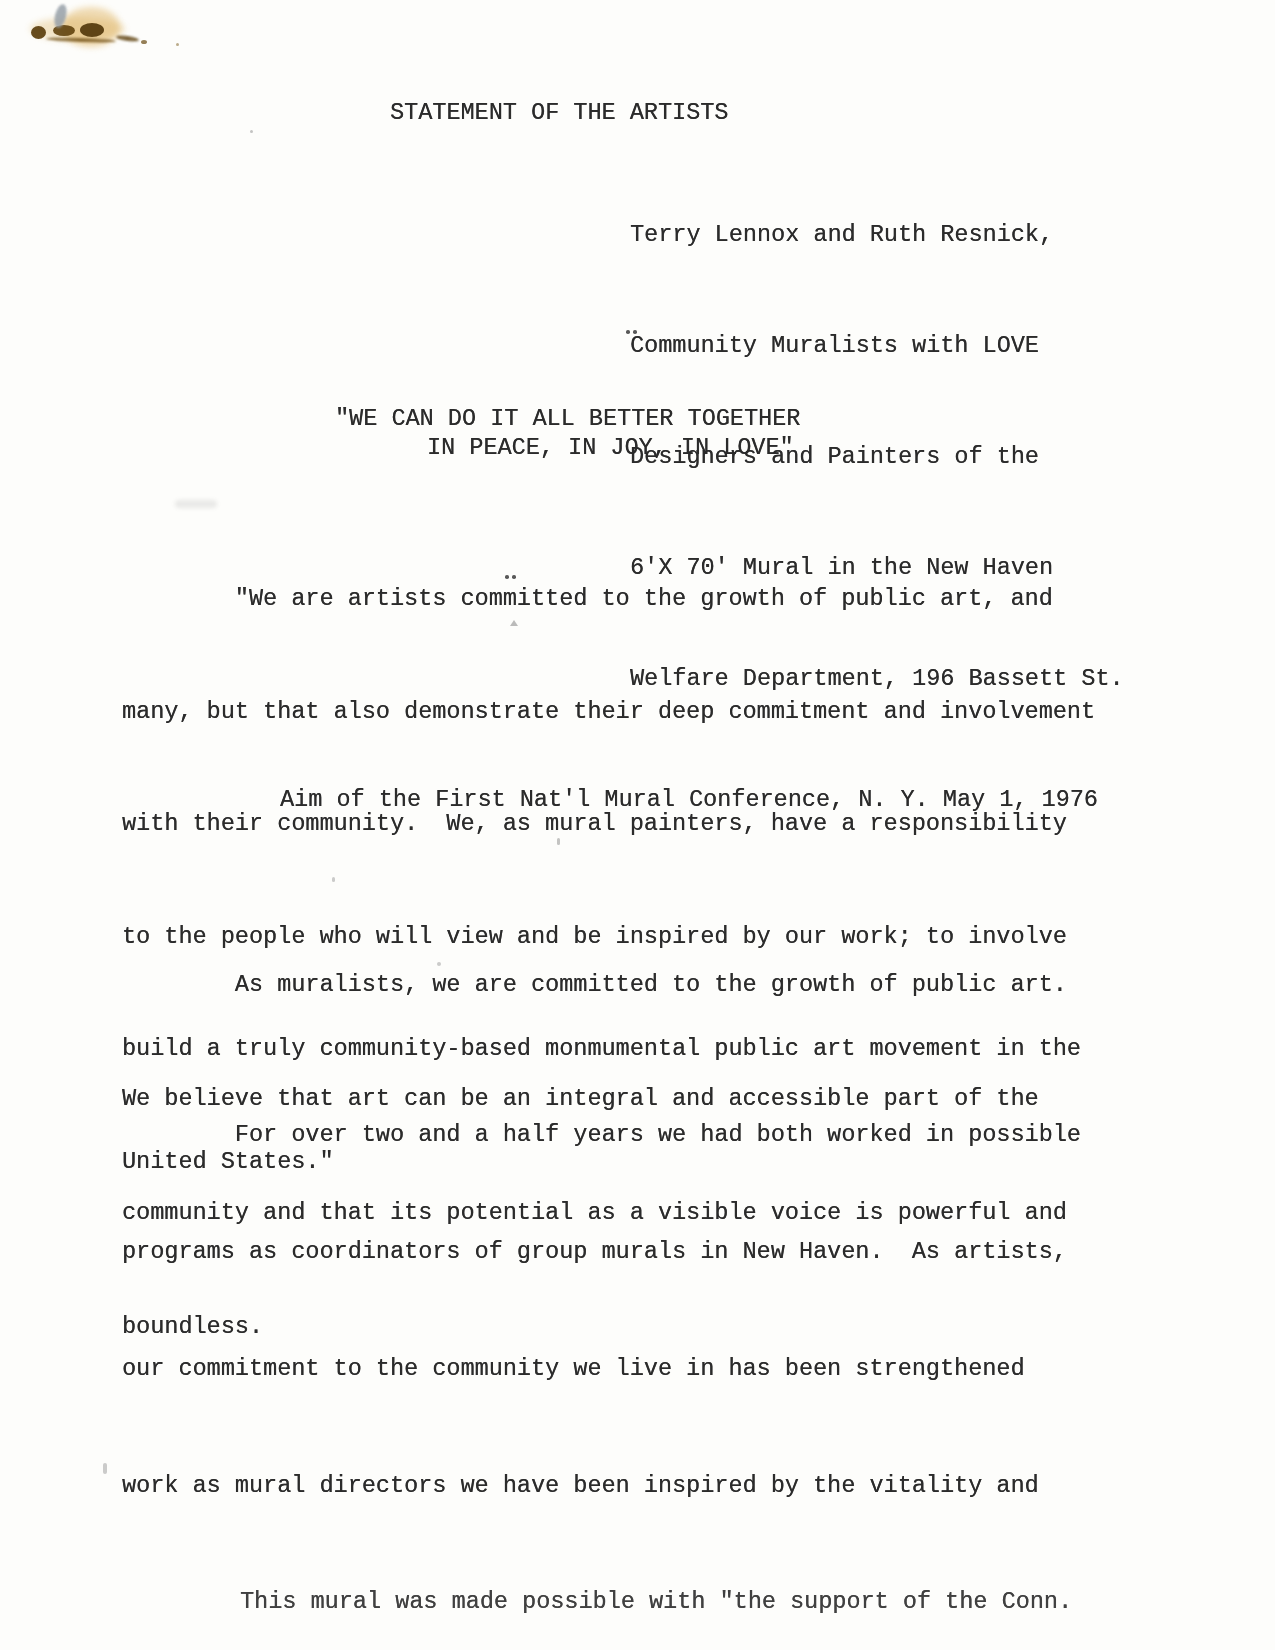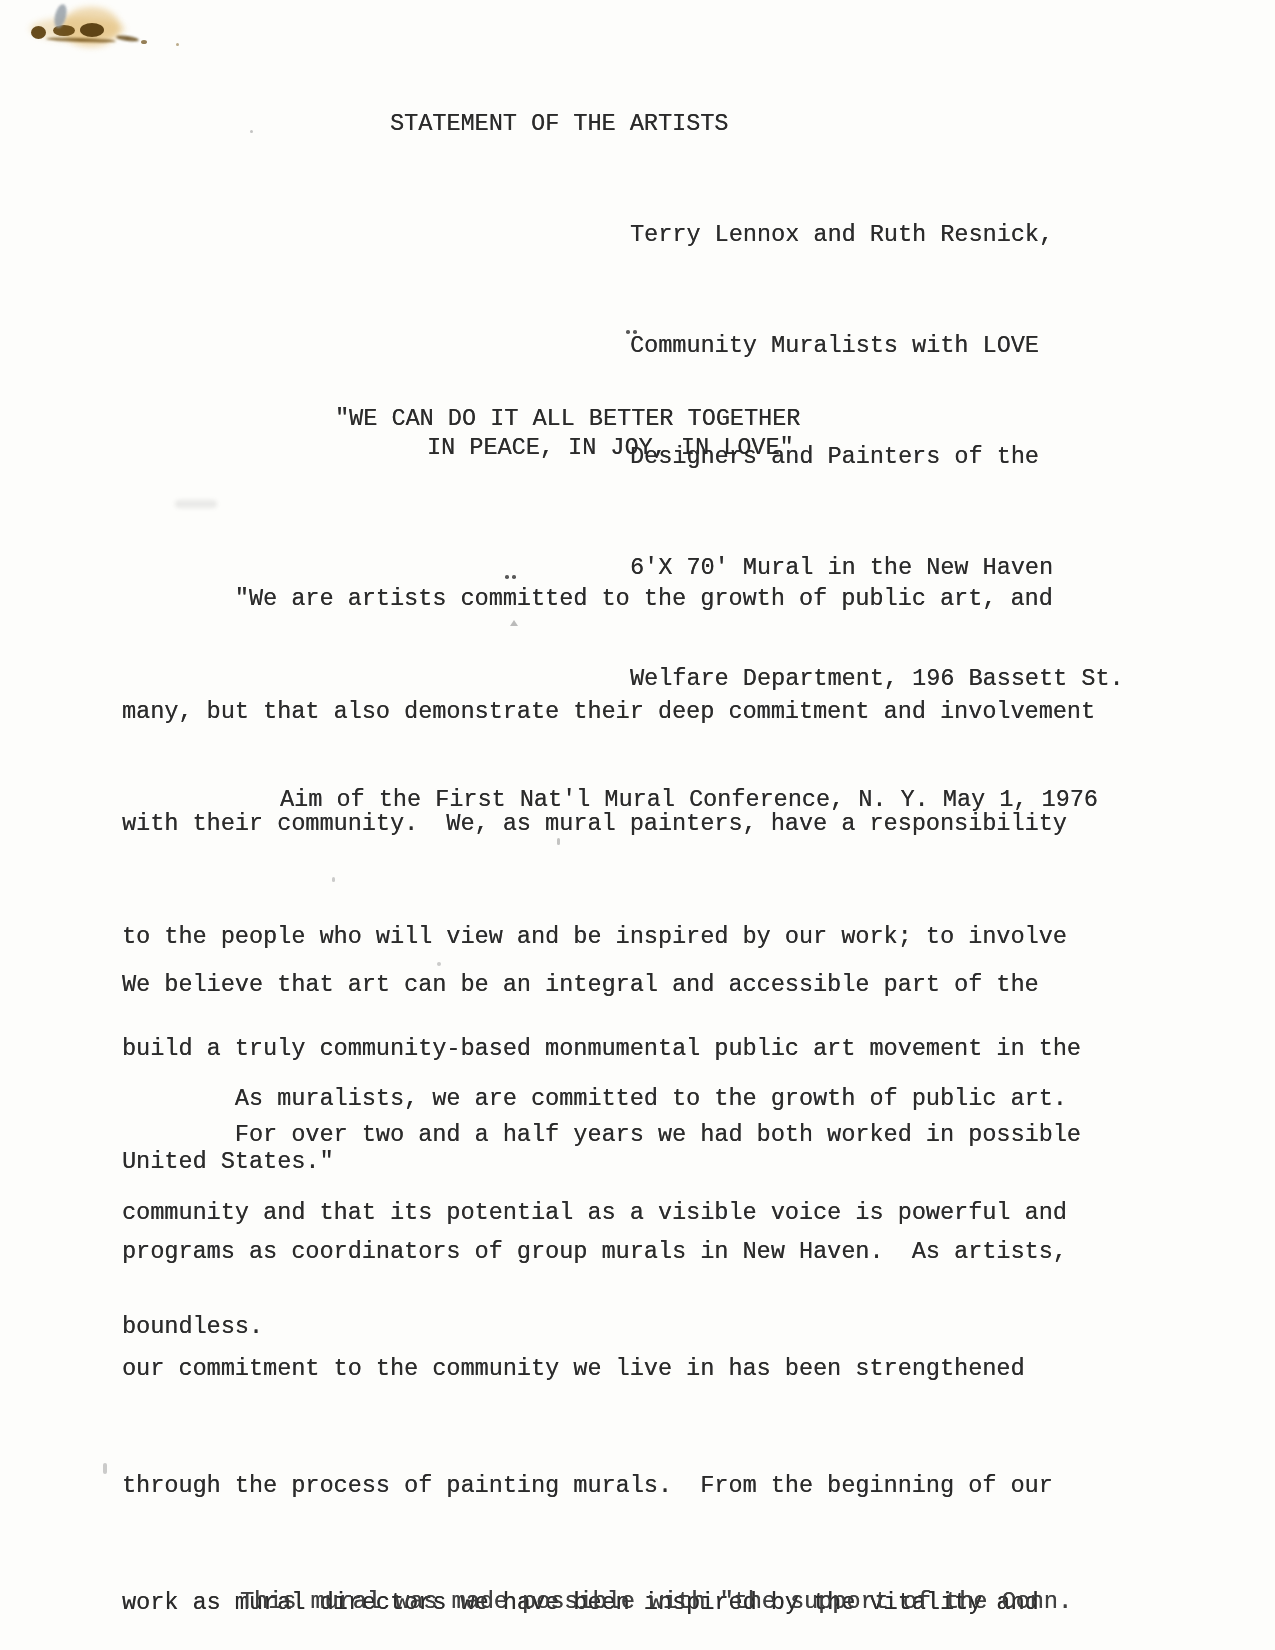--- a/index.html
+++ b/index.html
@@ -58,21 +58,21 @@
     <div class="blob1"></div>
     <div class="blob2"></div>
     <div class="blob3"></div>
     <div class="gray-streak"></div>
     <div class="dash1"></div>
     <div class="dash2"></div>
     <div class="speck1"></div>
     <div class="speck2"></div>
   </div>
 
-  <div class="abs single" style="left:390px; top:99px;margin-top:11px;">STATEMENT OF THE ARTISTS</div>
+  <div class="abs single" style="left:390px; top:99px;">STATEMENT OF THE ARTISTS</div>
 
   <div class="block attr-block" style="left:588px; top:142px;margin-left:42px;">
     <div>Terry Lennox and Ruth Resnick,</div>
     <div>Community Muralists with LOVE</div>
     <div>Designers and Painters of the</div>
     <div>6'X 70' Mural in the New Haven</div>
     <div>Welfare Department, 196 Bassett St.</div>
   </div>
 
   <div class="dotpair" style="left:626px; top:330px;">
@@ -102,31 +102,30 @@
 
   <div class="abs single" style="left:280px; top:786px;">Aim of the First Nat'l Mural Conference, N. Y. May 1, 1976</div>
 
   <div class="mark" style="left:557px; top:838px; width:3px; height:7px; opacity:.35; border-radius:2px;"></div>
   <div class="mark" style="left:332px; top:877px; width:3px; height:5px; opacity:.3; border-radius:2px;"></div>
   <div class="mark" style="left:437px; top:962px; width:4px; height:4px; opacity:.3; border-radius:50%;"></div>
   <div class="mark" style="left:250px; top:130px; width:3px; height:3px; opacity:.35; border-radius:50%;"></div>
   <div class="mark" style="left:103px; top:1463px; width:4px; height:11px; opacity:.3; border-radius:2px;"></div>
 
   <div class="block body2-block" style="left:122px; top:890px;">
+    <div>        As muralists, we are committed to the growth of public art.</div>
     <div>We believe that art can be an integral and accessible part of the</div>
-    <div>        As muralists, we are committed to the growth of public art.</div>
     <div>community and that its potential as a visible voice is powerful and</div>
     <div>boundless.</div>
   </div>
 
   <div class="block body3-block" style="left:122px; top:1037px;">
     <div>        For over two and a half years we had both worked in possible</div>
     <div>programs as coordinators of group murals in New Haven.  As artists,</div>
     <div>our commitment to the community we live in has been strengthened</div>
-    <div>through the process of painting murals.  From the beginning of our</div>
     <div>work as mural directors we have been inspired by the vitality and</div>
     
     
     
     
     
     
     
     
     

